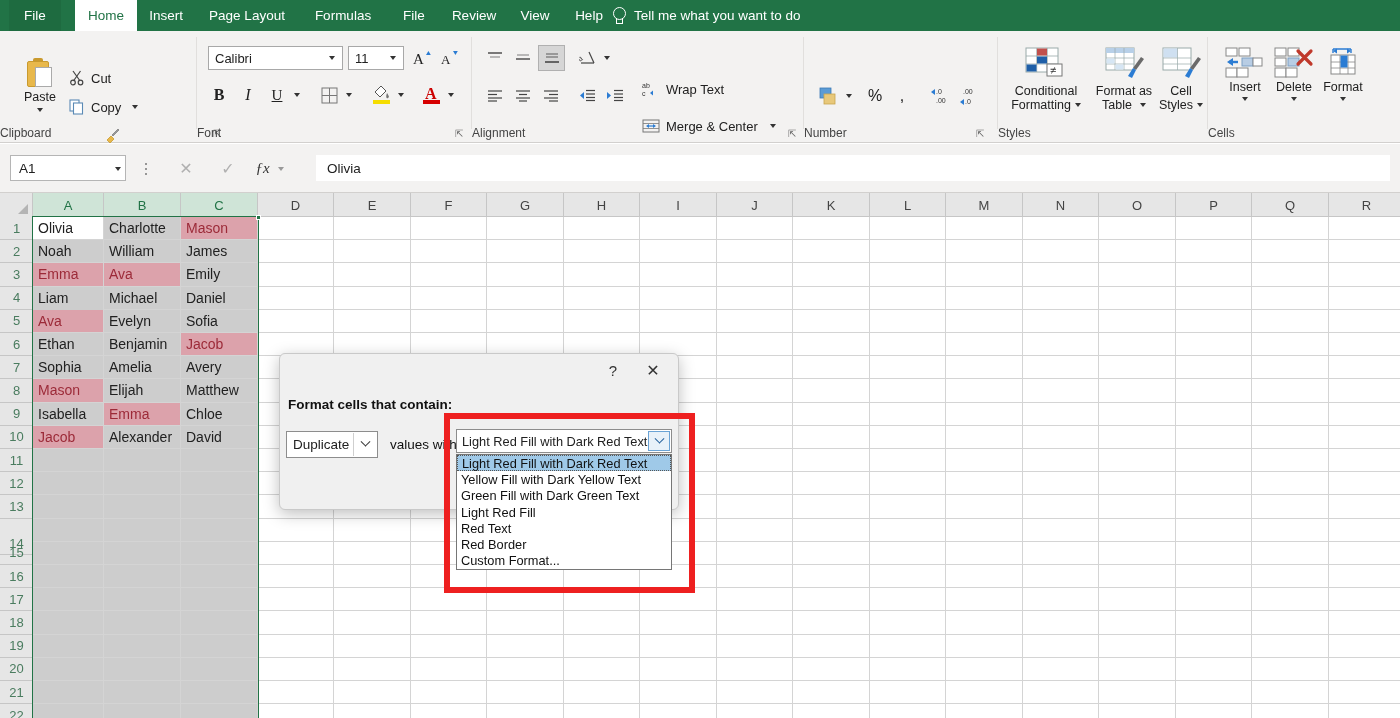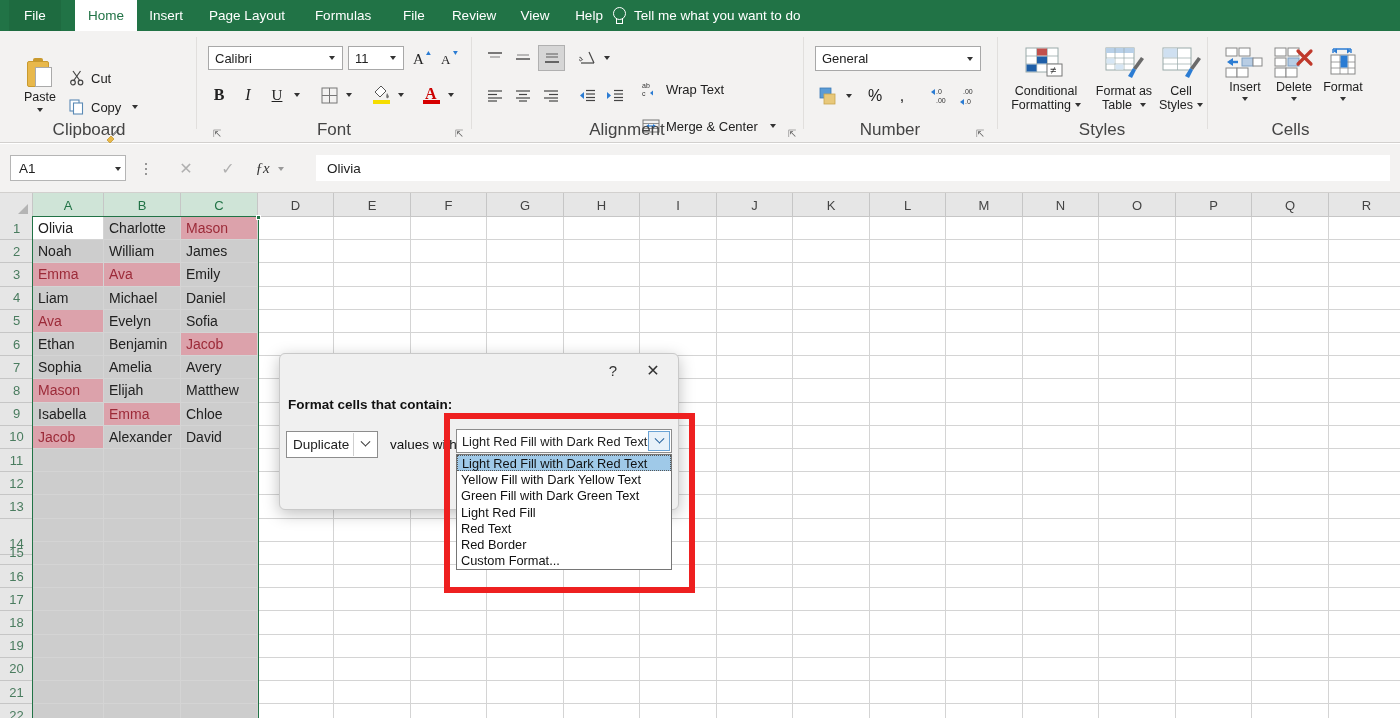--- a/index.html
+++ b/index.html
@@ -40,21 +40,21 @@
   }
 
   
   .ribbon {
     position:absolute; left:0; top:31px; width:1400px; height:112px;
     background:#f3f2f1; border-bottom:1px solid #d2d0ce;
   }
   .group { position:absolute; top:0; height:112px; }
   .group-label {
     position:absolute; bottom:3px; left:0; width:100%;
-    text-align:center; font-size:17px; color:#444;
+    font-size:12px; color:#444;
   }
   .group-sep {
     position:absolute; top:6px; width:1px; height:92px; background:#e1dfdd;
   }
   .dialog-launcher {
     position:absolute; bottom:4px; font-size:10px; color:#666;
   }
 
   .ic { display:inline-block; vertical-align:middle; }
   .rbtn {
@@ -476,26 +476,20 @@
       <span>Merge &amp; Center</span>
       <span class="chev" style="margin-left:6px;"></span>
     </div>
 
     <div class="group-label" style="left:0;width:310px;">Alignment</div>
     <div class="dialog-launcher" style="left:316px;">⇱</div>
   </div>
   <div class="group-sep" style="left:803px;"></div>
 
   <div class="group" style="left:804px; width:192px;">
-    <div class="combo" style="left:11px; top:15px; width:166px; height:25px;">
-      <span class="cv">General</span>
-      <span class="cb">
-          <span class="chev"></span>
-        </span>
-    </div>
     <div class="sqbtn" style="left:11px; top:52px; width:26px;height:26px;">
       <svg width="18" height="18" viewBox="0 0 18 18">
         <rect x="1" y="1" width="11" height="10" fill="#5b9bd5" stroke="#3d7ab5" stroke-width="0.8"></rect>
         <rect x="5" y="7" width="11" height="10" fill="#e8c87a" stroke="#c9a54e" stroke-width="0.8"></rect>
       </svg>
     </div>
     <div class="sqbtn" style="left:38px; top:52px; width:14px;height:26px;">
         <span class="chev"></span>
       </div>
     <div class="sqbtn" style="left:59px; top:52px; width:24px;height:26px;font-size:16px;">

